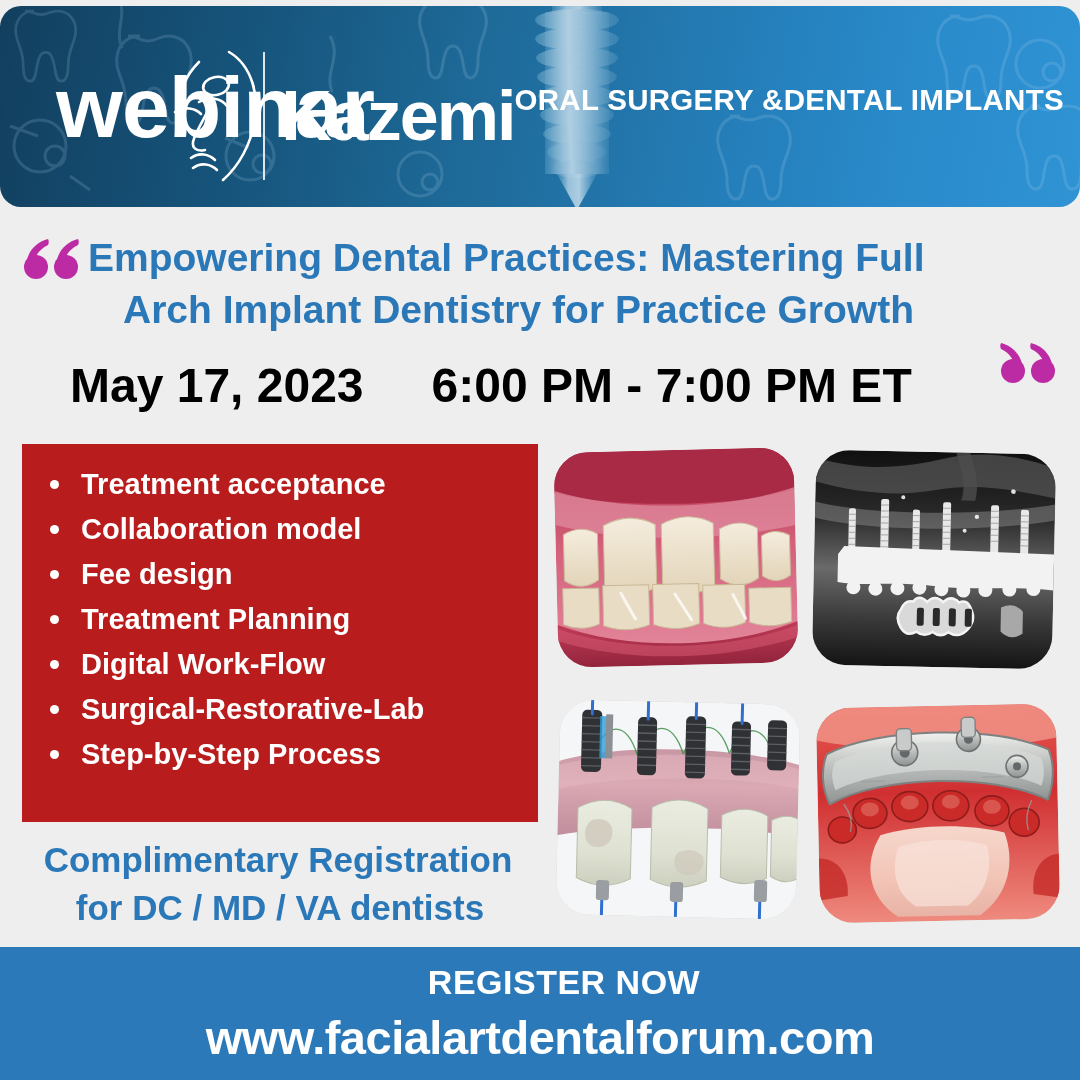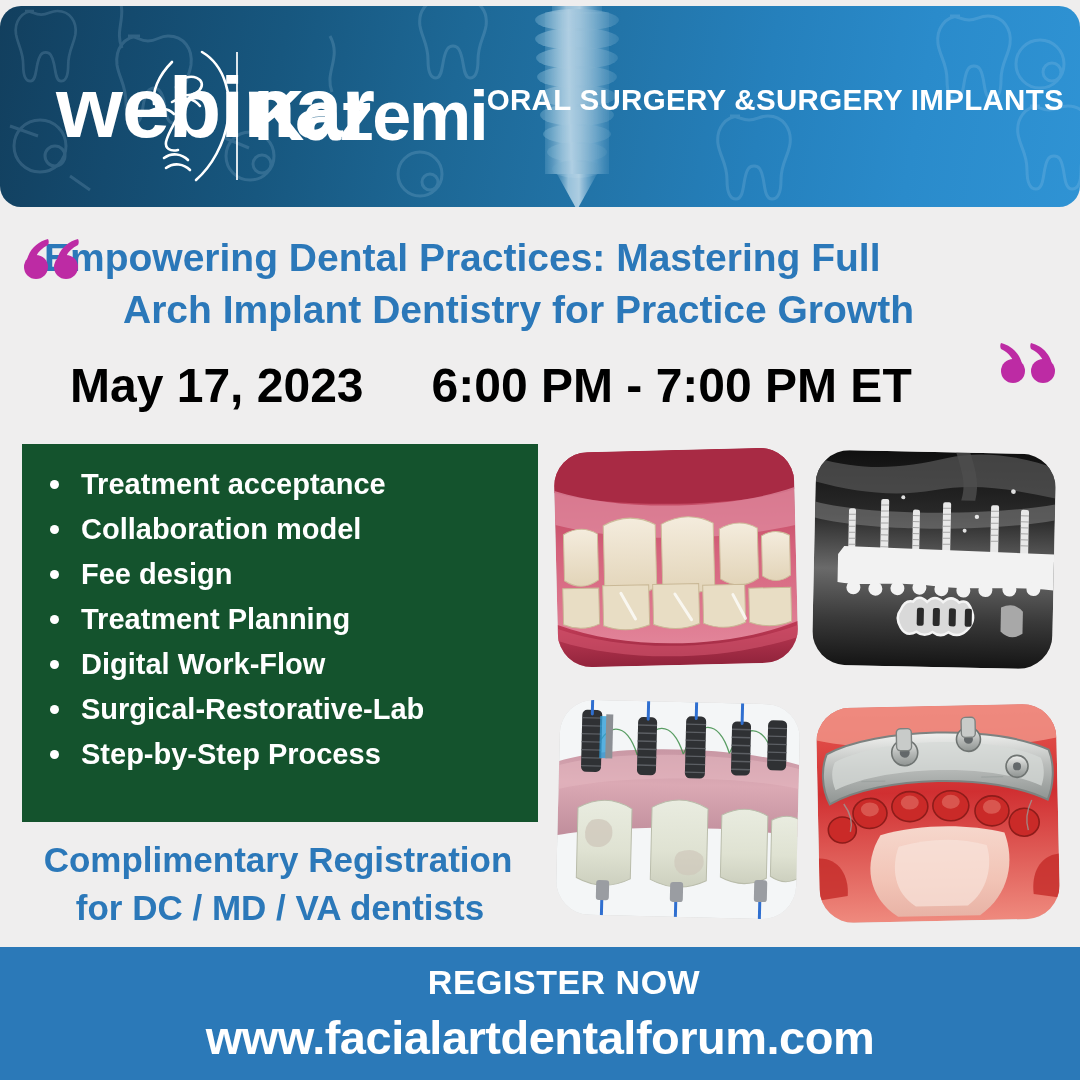--- a/index.html
+++ b/index.html
@@ -55,21 +55,21 @@
 
   
   .title-block {
     position:absolute; left:0; top:232px; width:1080px;
   }
   .title-line {
     position:relative; color:#2b78b9; font-weight:bold;
     font-size:39px; line-height:52px; white-space:nowrap;
     font-family:"Liberation Sans", sans-serif;
   }
-  .title-line-1 { padding-left:44px; }
+  .title-line-1 { padding-left:88px; }
   .title-line-2 { padding-left:110px;margin-left:13px; }
   .quote-open {
     position:absolute; left:22px; top:6px;
   }
   .quote-close {
     position:absolute; left:984px; top:58px;
   }
 
   .datetime-row {
     position:absolute; left:0; top:358px; width:1080px;
@@ -77,21 +77,21 @@
     color:#000000; font-weight:bold; font-size:48px;
     white-space:nowrap;
   }
   .dt-date { margin-left:70px; }
   .dt-time { margin-left:68px; }
 
   
   .bullet-panel {
     position:absolute; left:22px; top:444px;
     width:516px; height:378px;
-    background:#14532d;
+    background:#b91c1c;
     padding:18px 0 0 0;
   }
   .bullet-panel ul { list-style:none; }
   .bullet-panel li {
     display:flex; align-items:flex-start;
     color:#ffffff; font-weight:bold; font-size:29px;
     line-height:45px; padding-left:28px;
   }
   .bullet-dot {
     flex:none; width:9px; height:9px; border-radius:50%;
@@ -210,21 +210,21 @@
         <path d="M6 66 C16 60 26 62 32 68"></path>
         <path d="M40 62 C34 76 26 86 24 96 C23 102 28 106 36 104"></path>
         <path d="M22 112 C30 106 40 108 46 114"></path>
         <path d="M24 122 C32 116 42 118 48 124"></path>
       </g>
     </svg>
     <div class="logo-divider"></div>
     <div class="logo-text">
       <div class="logo-name">Kazemi</div>
       <div class="logo-sub1">ORAL SURGERY &amp;</div>
-      <div class="logo-sub2">SURGERY IMPLANTS</div>
+      <div class="logo-sub2">DENTAL IMPLANTS</div>
     </div>
   </div>
 </div>
 
 <div class="title-block">
   <div class="title-line title-line-1">
     <svg class="quote-open" width="62" height="42" viewBox="0 0 62 42">
       <g fill="#bd2ba4">
         <path d="M4 30 C4 14 14 4 26 1 C27 3 27 5 26 7 C18 11 13 17 13 24 L13 28 Z"></path>
         <circle cx="14" cy="29" r="12"></circle>

